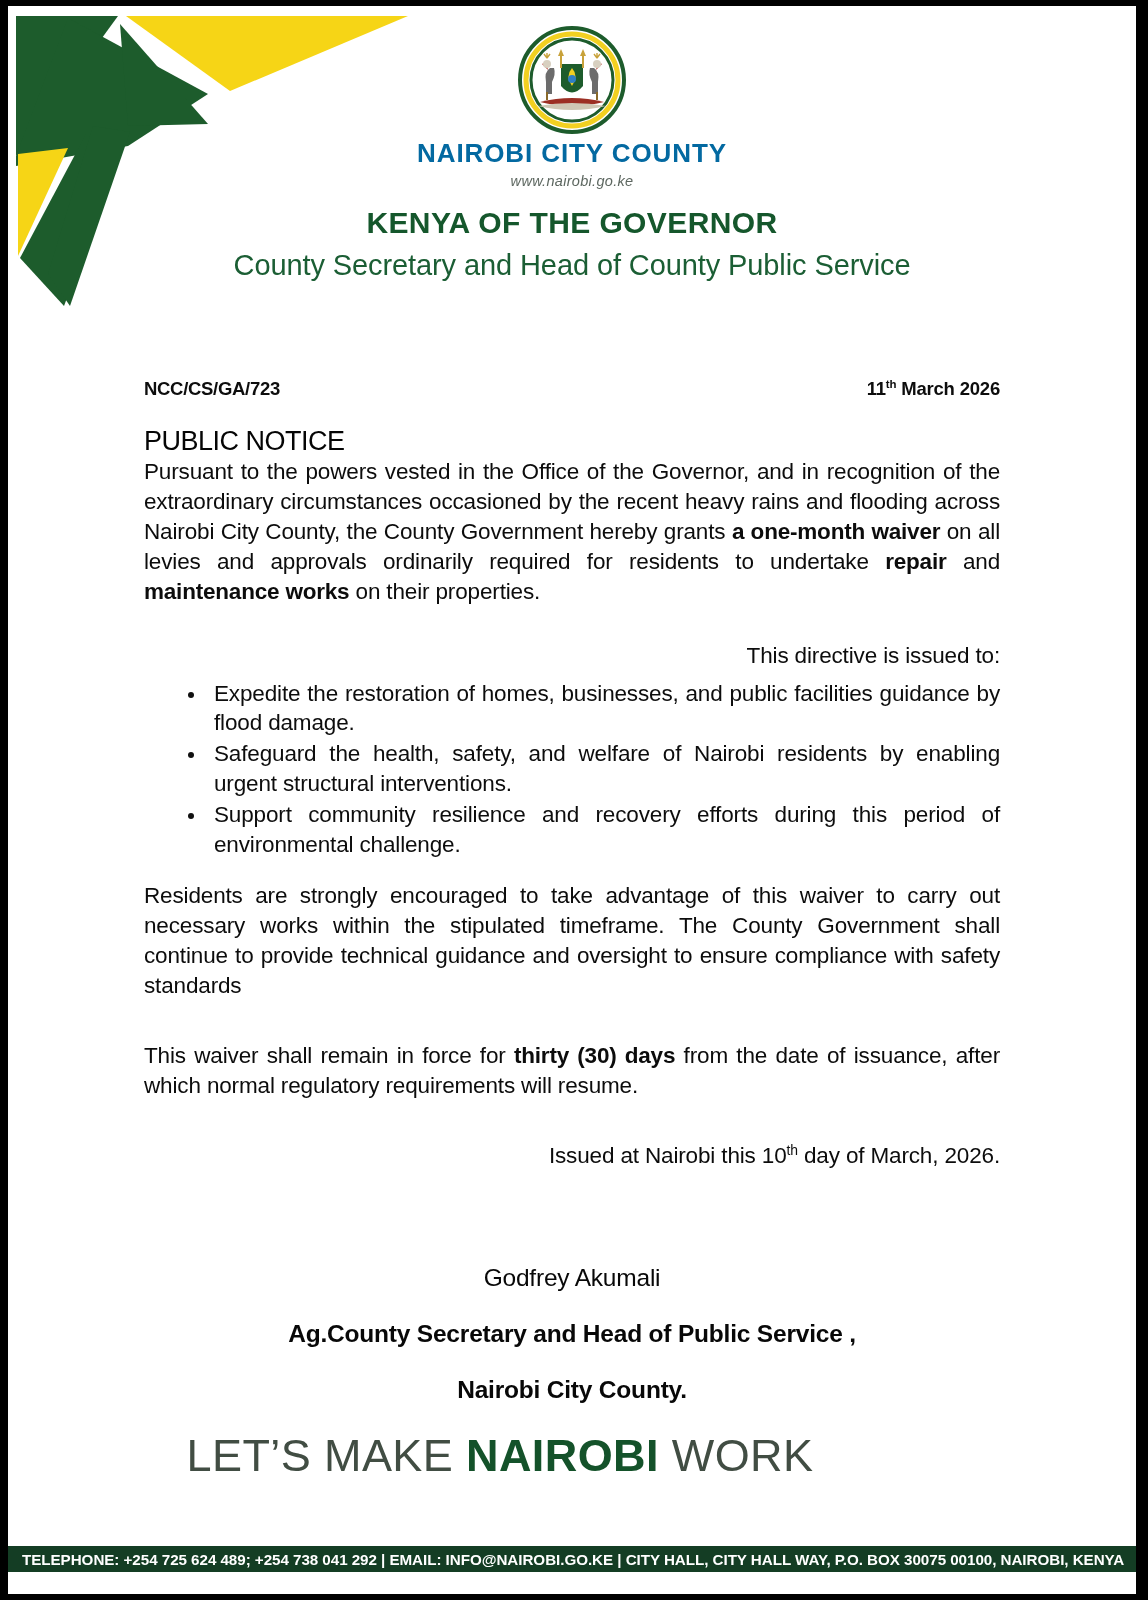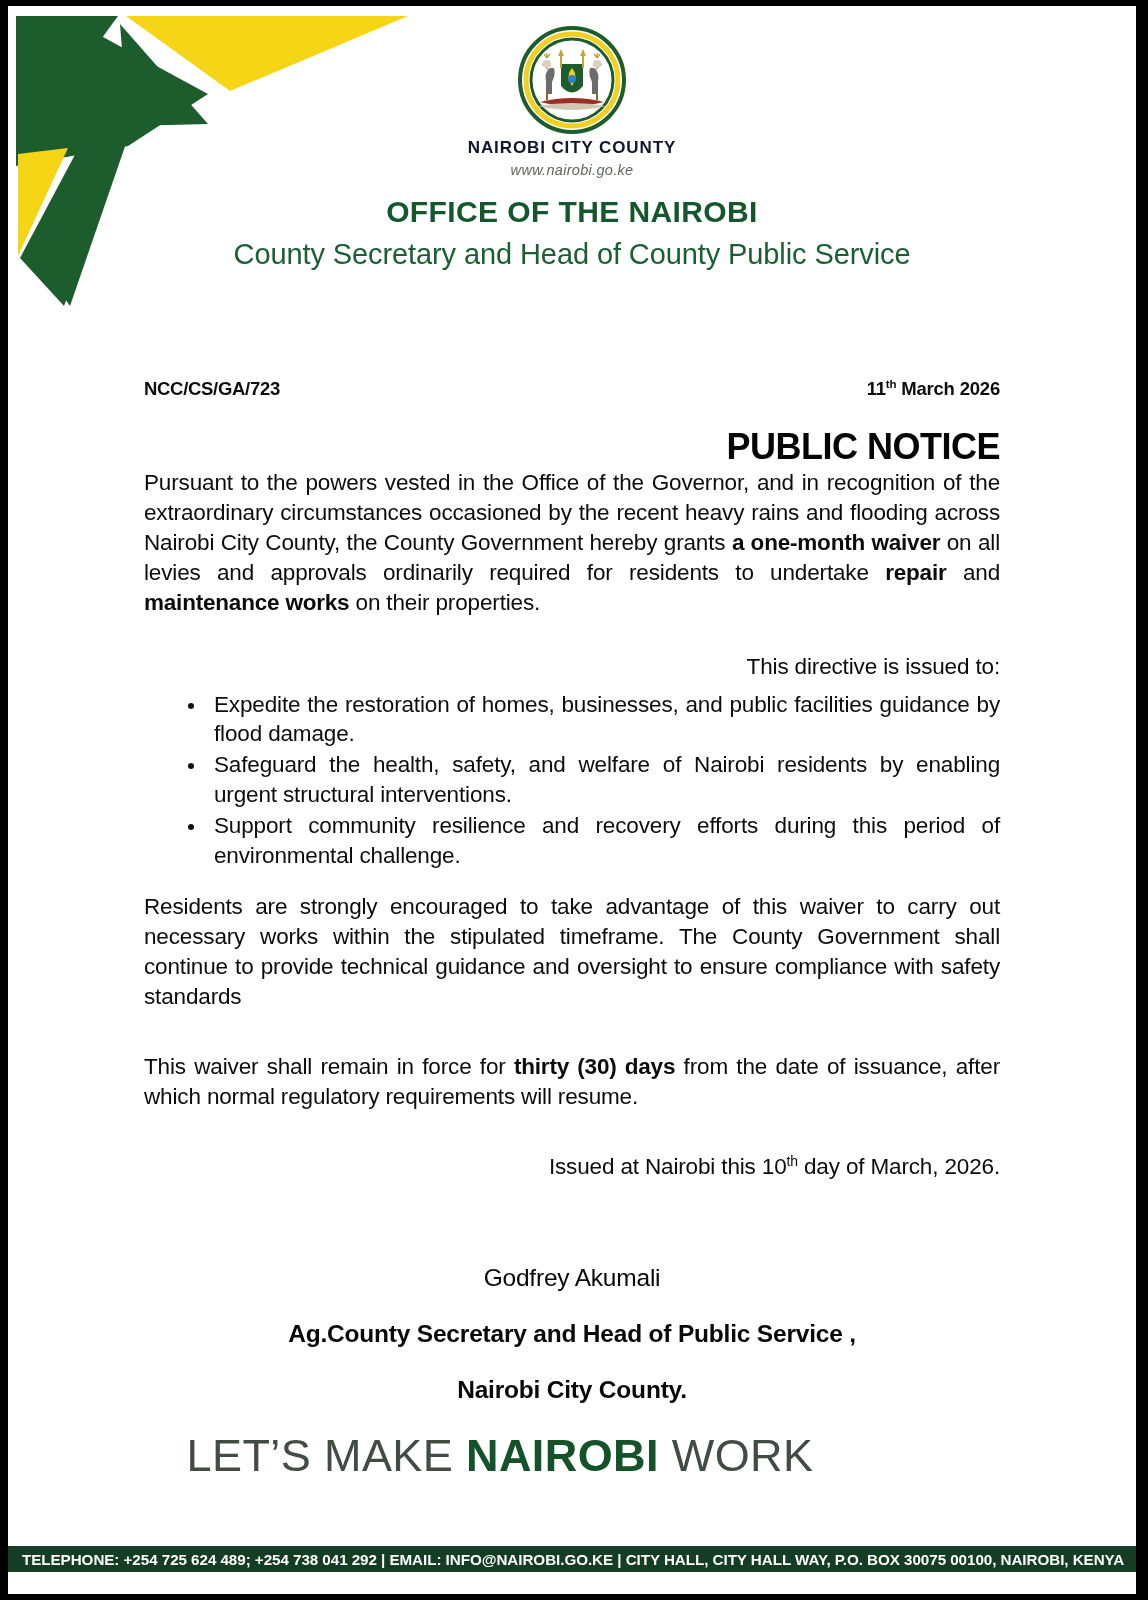--- a/index.html
+++ b/index.html
@@ -49,24 +49,24 @@
     top: 18px;
     width: 1128px;
     text-align: center;
   }
   #emblem {
     display: block;
     margin: 0 auto;
   }
   .org-name {
     margin-top: 2px;
-    font-size: 17px;
+    font-size: 26px;
     font-weight: bold;
     letter-spacing: 0.9px;
-    color: #0f172a;
+    color: #0369a1;
     font-family: "Liberation Sans", sans-serif;
   }
   .org-url {
     margin-top: 4px;
     font-size: 14.5px;
     color: #5d6760;
     letter-spacing: 0.3px;
     font-style: italic;
   }
   .office-title {
@@ -99,23 +99,23 @@
     font-size: 18.5px;
     font-weight: bold;
     letter-spacing: -0.2px;
   }
   .refline .ref { letter-spacing: -0.3px; }
   .refline .date { letter-spacing: -0.2px; }
   sup { font-size: 0.62em; vertical-align: super; line-height: 0; }
 
   .notice-title {
     margin-top: 26px;
-    text-align: right;
-    font-size: 36px;
-    font-weight: bold;
+    text-align: left;
+    font-size: 27px;
+    font-weight: normal;
     letter-spacing: -0.5px;
     color: #050505;
   }
 
   p.para {
     margin: 0;
     font-size: 22.5px;
     line-height: 1.33;
     text-align: justify;
     letter-spacing: -0.15px;
@@ -259,21 +259,21 @@
         <path d="M80 46 L86 40 L82 38 Z" fill="#b03a2e"></path>
         <circle cx="81" cy="40" r="4" fill="#d8d0c0"></circle>
         <path d="M81 34 L78 30 M81 34 L81 29 M81 34 L84 30" stroke="#c8a23a" stroke-width="1.4"></path>
         <rect x="80" y="68" width="2" height="8" fill="#8a6a2a"></rect>
 
         <path d="M24 78 Q56 70 88 78 Q56 86 24 78 Z" fill="#9c2f24"></path>
         <path d="M22 82 Q56 76 90 82 Q56 90 22 82 Z" fill="#cfc7b4"></path>
       </svg>
       <div class="org-name">NAIROBI CITY COUNTY</div>
       <div class="org-url">www.nairobi.go.ke</div>
-      <div class="office-title">OFFICE OF THE NAIROBI</div>
+      <div class="office-title">KENYA OF THE GOVERNOR</div>
       <div class="office-subtitle">County Secretary and Head of County Public Service</div>
     </div>
 
     <div id="body-block">
 
       <div class="refline">
         <span class="ref">NCC/CS/GA/723</span>
         <span class="date"><span>11</span><sup>th</sup><span> March 2026</span></span>
       </div>
 

